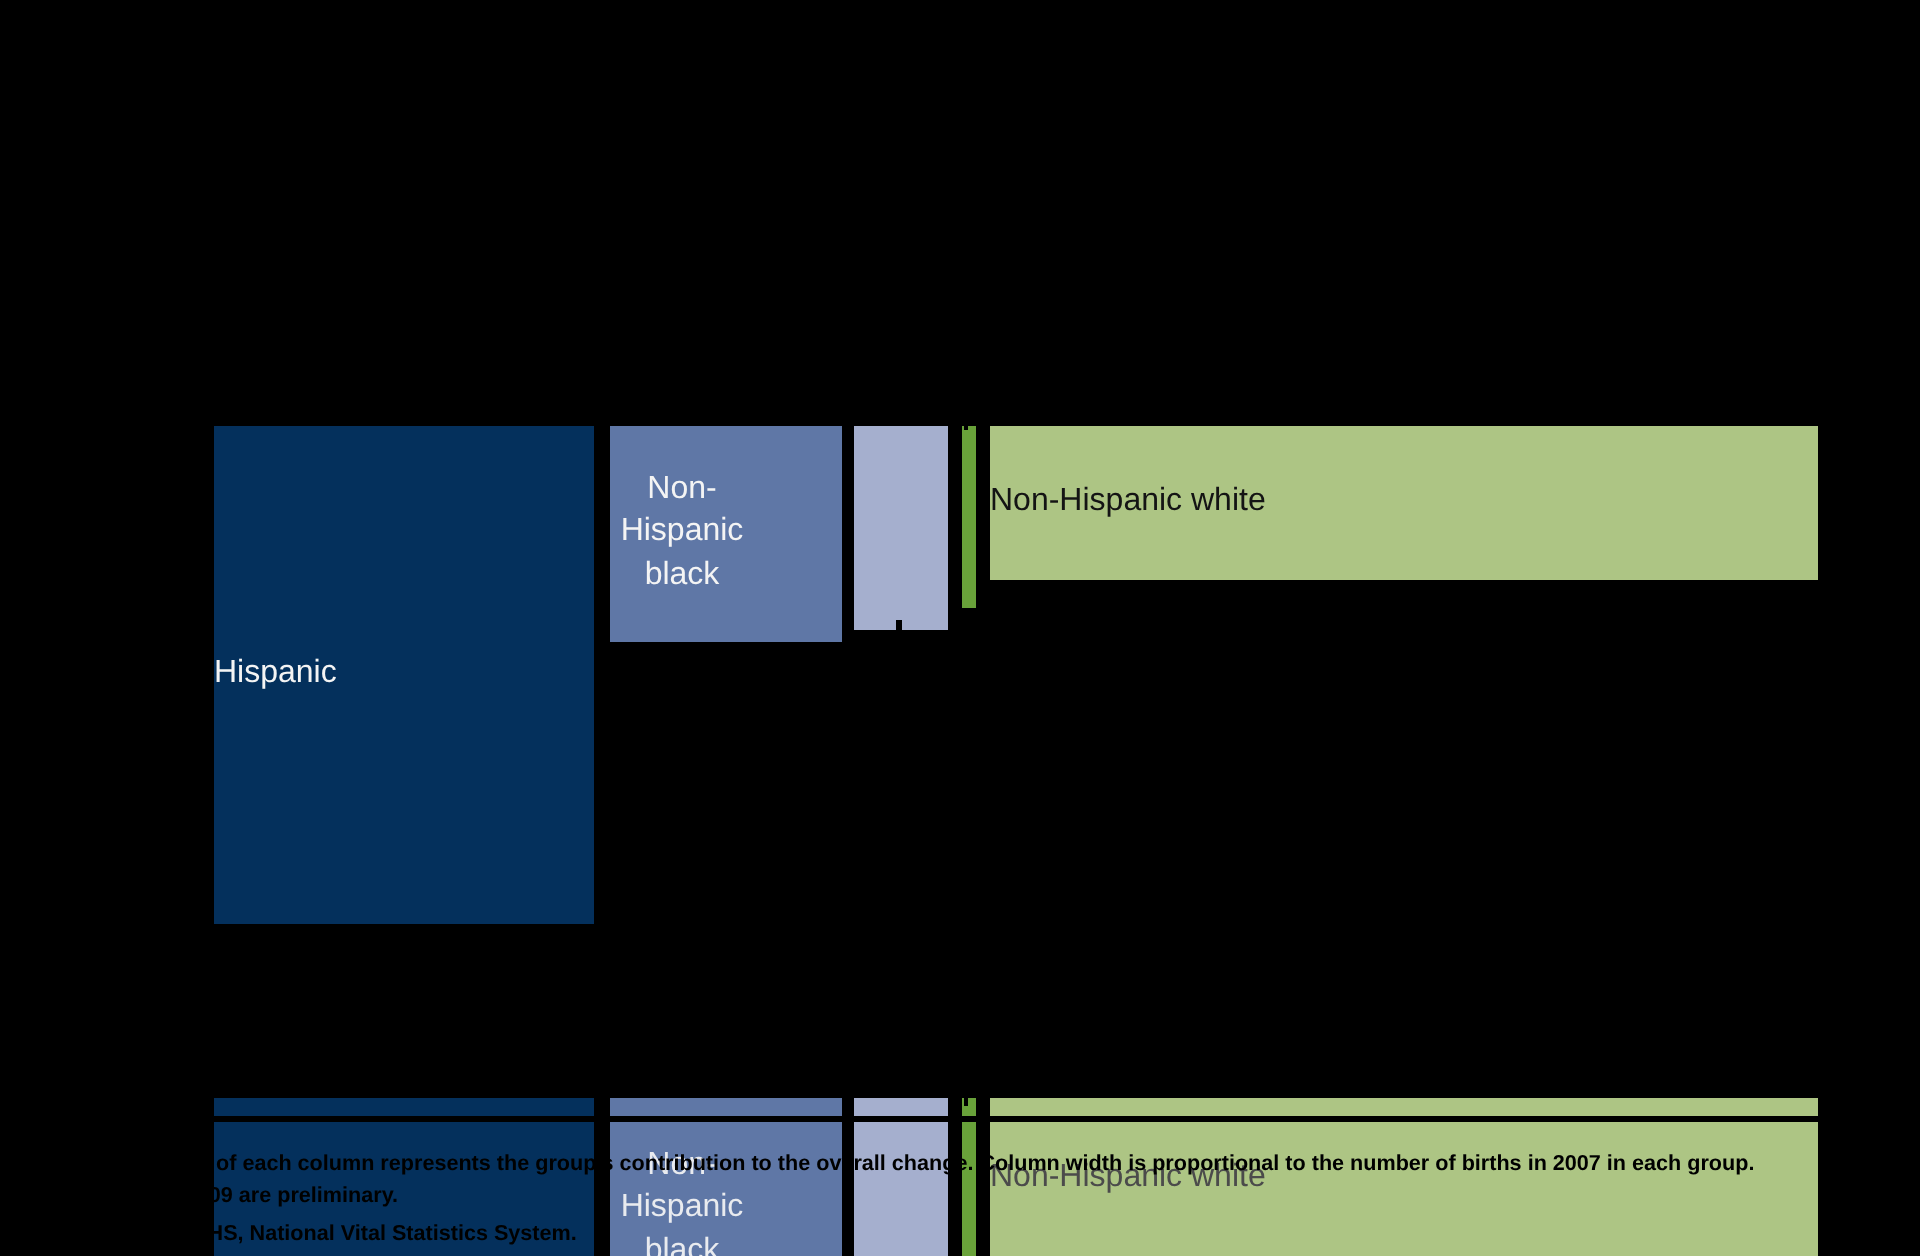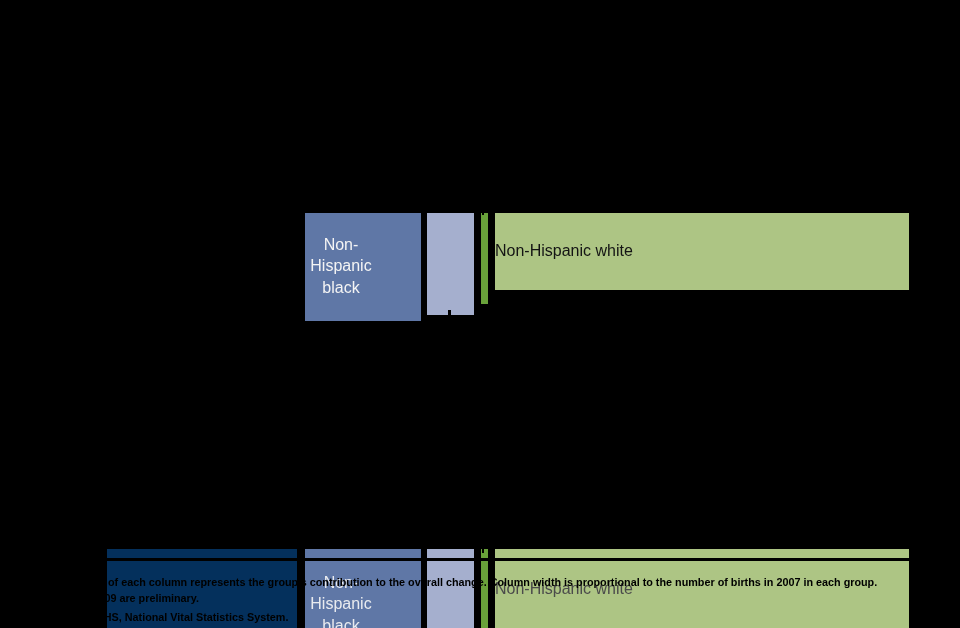--- a/index.html
+++ b/index.html
@@ -12,20 +12,23 @@
   .axisline{position:absolute;height:2.5px;background:#000;z-index:3;}
   .tick{position:absolute;width:2.5px;background:#000;z-index:3;}
   .note{position:absolute;z-index:6;color:#000;font-weight:700;font-size:10.8px;
         white-space:nowrap;letter-spacing:0;font-family:"Liberation Sans",sans-serif;}
 </style>
 </head>
 <body>
 
 <div id="canvas">
   <div class="chart-layer">
+      <div class="bar" style="left: 107px; top: 211px; width: 190px; height: 251px; background: rgb(4, 48, 92);">
+        <div class="bar-label" style="color: rgb(244, 244, 244); white-space: nowrap;">Hispanic</div>
+      </div>
       <div class="bar" style="left: 305px; top: 211px; width: 116px; height: 110px; background: rgb(95, 119, 166);">
         <div class="bar-label" style="color: rgb(244, 244, 244); width: 72px;">Non-Hispanic black</div>
       </div>
       <div class="bar" style="left: 427px; top: 211px; width: 47px; height: 104px; background: rgb(165, 175, 206);"></div>
       <div class="bar" style="left: 481px; top: 211px; width: 7px; height: 93px; background: rgb(105, 162, 58);"></div>
       <div class="bar" style="left: 495px; top: 211px; width: 414px; height: 79px; background: rgb(173, 197, 132);">
         <div class="bar-label" style="color: rgb(20, 20, 20); white-space: nowrap;">Non-Hispanic white</div>
       </div>
       <div class="axisline" style="left: 105px; top: 210px; width: 805px;"></div>
     </div>

